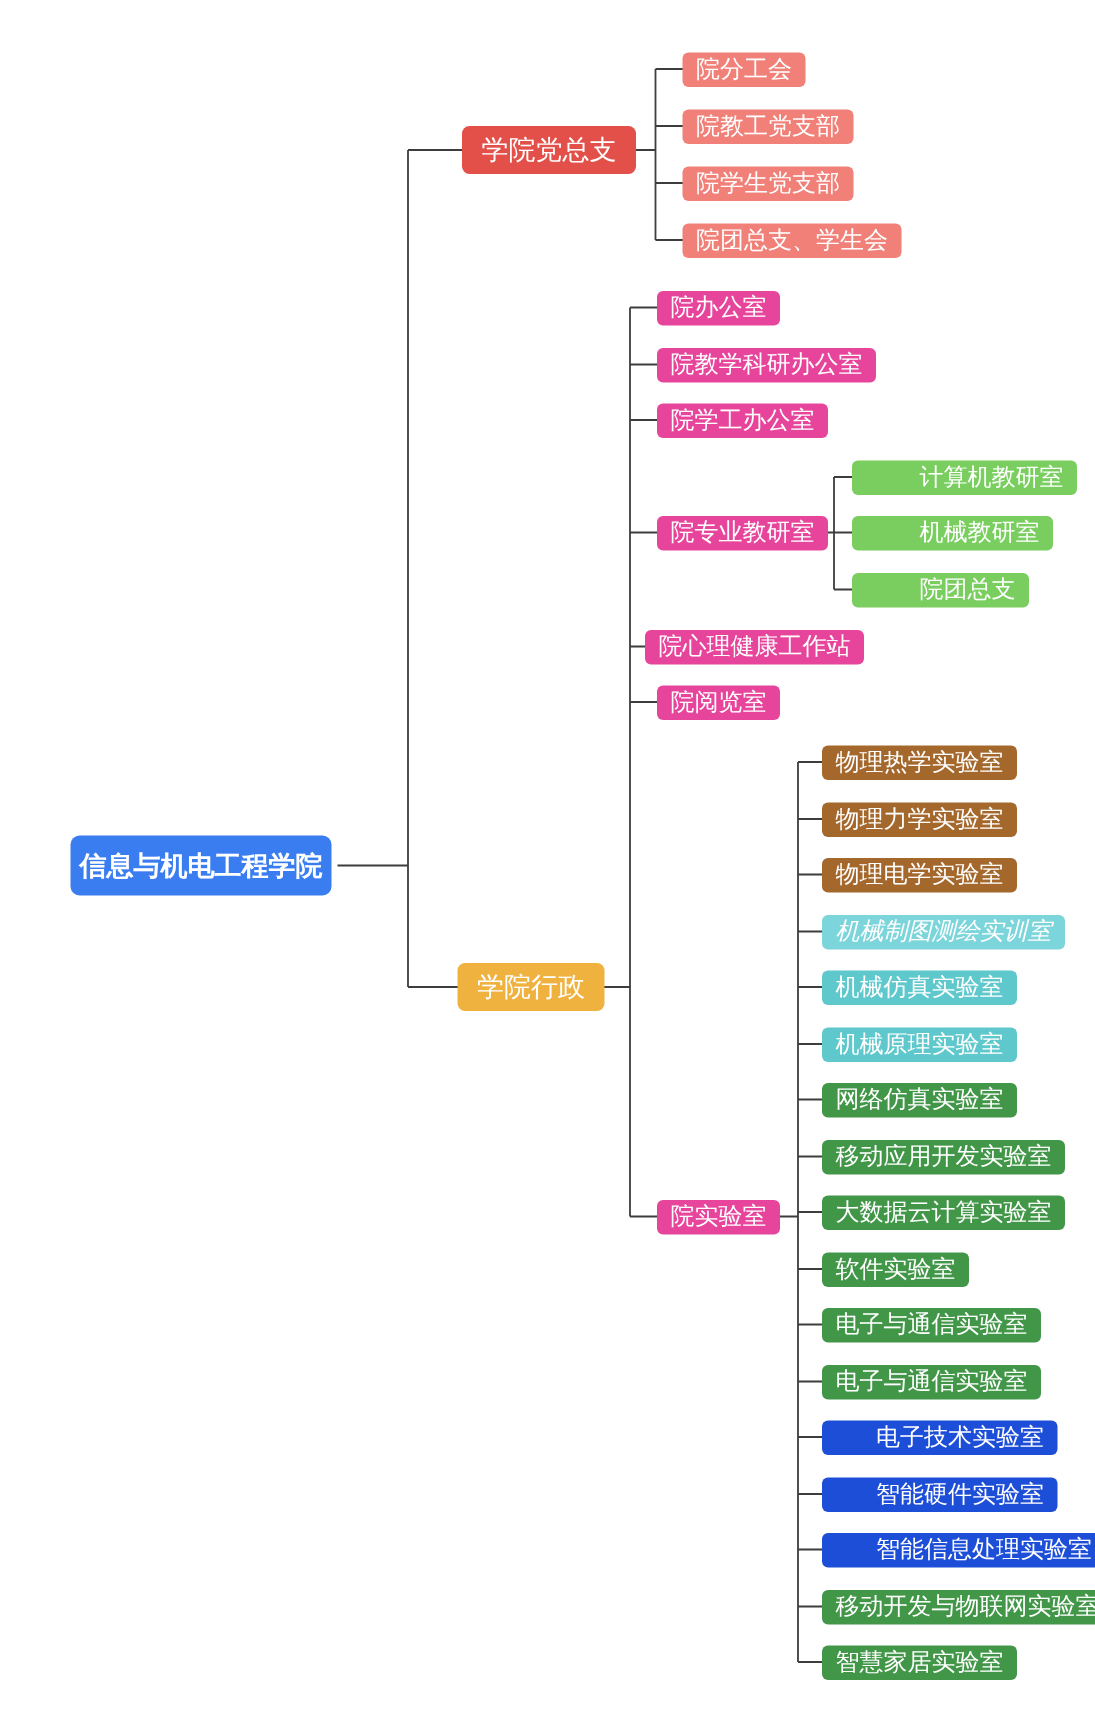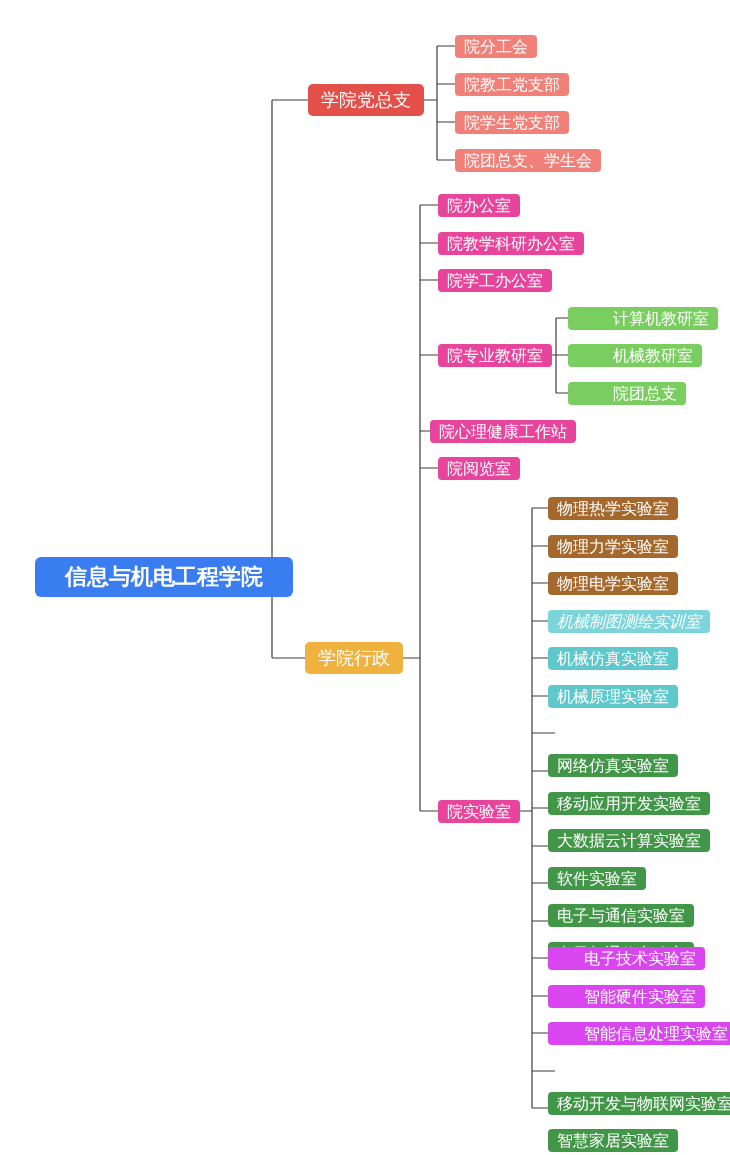--- a/index.html
+++ b/index.html
@@ -13,42 +13,43 @@
   .wires { position:absolute; left:0; top:0; z-index:1; }
   .n {
     position:absolute;
     z-index:2;
     color:#ffffff;
     border-radius:4px;
     white-space:nowrap;
     box-sizing:border-box;
   }
   .n-root {
-    font-size:22px; font-weight:700; line-height:20px;
-    padding:10px 30px; border-radius:6px;
+    font-size:18px; font-weight:700; line-height:20px;
+    padding:10px 6px; border-radius:6px;
     background:#3A7DF0;
+    margin-left:12px;
   }
   .n-l1 {
     font-size:18px; line-height:22px;
     padding:5px 13px; border-radius:5px;
   }
   .n-s {
     font-size:16px; line-height:15px;
     padding:4px 9px;
   }
   .c-red     { background:#E25049; }
   .c-salmon  { background:#F08078; }
   .c-orange  { background:#EFB23F; }
   .c-magenta { background:#E7459C; }
   .c-lgreen  { background:#79CE5F;padding-left:45px; }
   .c-brown   { background:#A4682C; }
   .c-lcyan   { background:#7BD5DA;font-style:italic; }
   .c-cyan    { background:#5FC8CC; }
-  .c-green   { background:#429648;margin-top:32px; }
-  .c-lorange { background:#d946ef;padding-left:36px; }
+  .c-green   { background:#429648; }
+  .c-lorange { background:#1d4ed8;padding-left:36px; }
 </style>
 </head>
 <body>
 
 <div class="canvas">
 
   <svg class="wires" width="730" height="1155" viewBox="0 0 730 1155">
     <g fill="none" stroke="#3d3d3d" stroke-width="1.2">
 
       <path d="M225 577 H272 M272 100 V658 M272 100 H320 M272 658 H320"></path>

